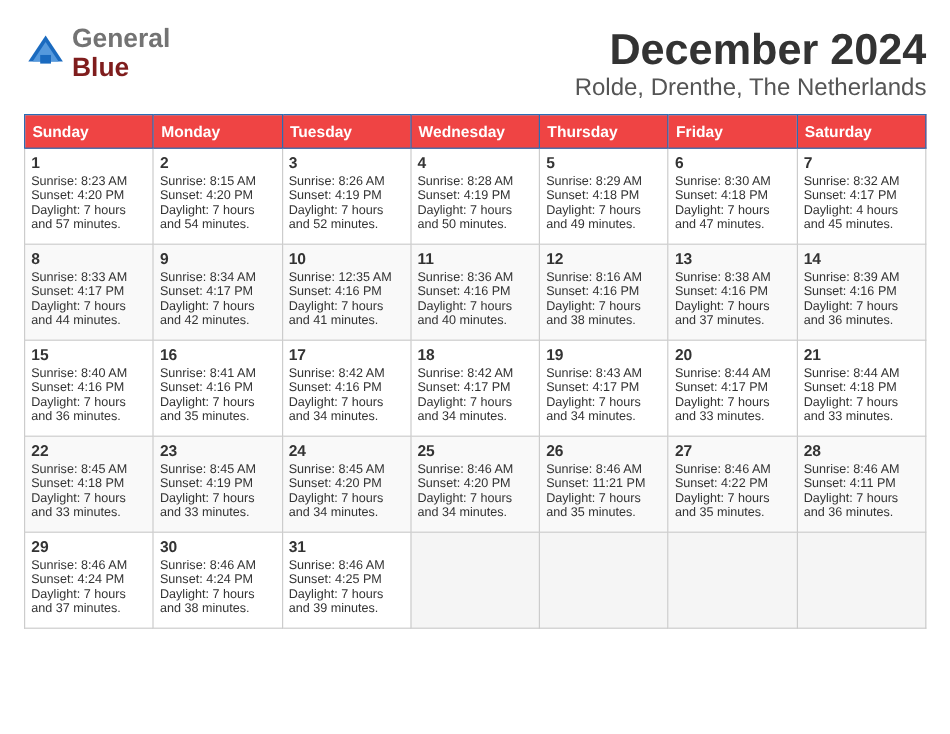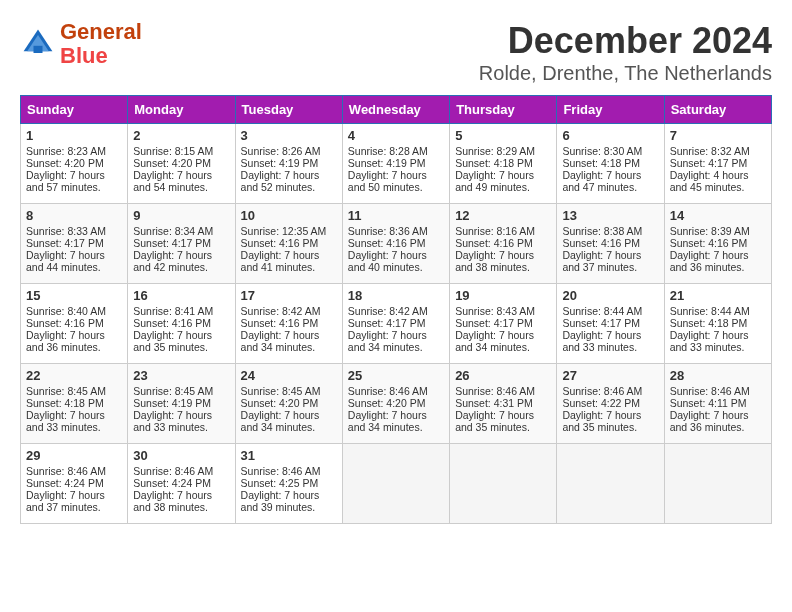--- a/index.html
+++ b/index.html
@@ -20,21 +20,21 @@
       display: flex;
       align-items: center;
     }
     .logo-text {
       font-size: 22px;
       font-weight: bold;
       color: #333;
       line-height: 1.1;
     }
     .logo-text span {
-      color: #c2410c;
+      color: #737373;
     }
     .logo-icon {
       width: 36px;
       height: 36px;
       margin-right: 4px;
     }
     .title-block {
       text-align: right;
     }
     .month-title {
@@ -45,21 +45,21 @@
     .location {
       font-size: 20px;
       color: #555;
     }
     table {
       width: 100%;
       border-collapse: collapse;
       table-layout: fixed;
     }
     th {
-      background-color: #a21caf;
+      background-color: #ef4444;
       color: #fff;
       text-align: left;
       padding: 6px 6px;
       font-size: 13px;
       font-weight: bold;
       border: 1px solid #2a6db5;
     }
     td {
       border: 1px solid #ccc;
       vertical-align: top;
@@ -87,21 +87,21 @@
 
 <div class="header">
   <div class="logo">
     <svg class="logo-icon" viewBox="0 0 40 40">
       <polygon points="20,4 36,28 4,28" fill="#1a6abf"></polygon>
       <polygon points="20,10 32,28 8,28" fill="#5599dd"></polygon>
       <rect x="15" y="22" width="10" height="8" fill="#1a6abf"></rect>
     </svg>
     <div>
       <div class="logo-text">
-        <span>General</span><br><span style="color:#ef4444">Blue</span>
+        <span>General</span><br><span style="color:#7f1d1d">Blue</span>
       </div>
     </div>
   </div>
   <div class="title-block">
     <div class="month-title">December 2024</div>
     <div class="location">Rolde, Drenthe, The Netherlands</div>
   </div>
 </div>
 
 <table>
@@ -142,21 +142,21 @@
         <td><span class="day-num">18</span><span>Sunrise: 8:42 AM</span><br><span>Sunset: 4:17 PM</span><br><span>Daylight: 7 hours and 34 minutes.</span></td>
         <td><span class="day-num">19</span><span>Sunrise: 8:43 AM</span><br><span>Sunset: 4:17 PM</span><br><span>Daylight: 7 hours and 34 minutes.</span></td>
         <td><span class="day-num">20</span><span>Sunrise: 8:44 AM</span><br><span>Sunset: 4:17 PM</span><br><span>Daylight: 7 hours and 33 minutes.</span></td>
         <td><span class="day-num">21</span><span>Sunrise: 8:44 AM</span><br><span>Sunset: 4:18 PM</span><br><span>Daylight: 7 hours and 33 minutes.</span></td>
       </tr>
       <tr>
         <td><span class="day-num">22</span><span>Sunrise: 8:45 AM</span><br><span>Sunset: 4:18 PM</span><br><span>Daylight: 7 hours and 33 minutes.</span></td>
         <td><span class="day-num">23</span><span>Sunrise: 8:45 AM</span><br><span>Sunset: 4:19 PM</span><br><span>Daylight: 7 hours and 33 minutes.</span></td>
         <td><span class="day-num">24</span><span>Sunrise: 8:45 AM</span><br><span>Sunset: 4:20 PM</span><br><span>Daylight: 7 hours and 34 minutes.</span></td>
         <td><span class="day-num">25</span><span>Sunrise: 8:46 AM</span><br><span>Sunset: 4:20 PM</span><br><span>Daylight: 7 hours and 34 minutes.</span></td>
-        <td><span class="day-num">26</span><span>Sunrise: 8:46 AM</span><br><span>Sunset: 4:31 PM</span><br><span>Daylight: 7 hours and 35 minutes.</span></td>
+        <td><span class="day-num">26</span><span>Sunrise: 8:46 AM</span><br><span>Sunset: 11:21 PM</span><br><span>Daylight: 7 hours and 35 minutes.</span></td>
         <td><span class="day-num">27</span><span>Sunrise: 8:46 AM</span><br><span>Sunset: 4:22 PM</span><br><span>Daylight: 7 hours and 35 minutes.</span></td>
         <td><span class="day-num">28</span><span>Sunrise: 8:46 AM</span><br><span>Sunset: 4:11 PM</span><br><span>Daylight: 7 hours and 36 minutes.</span></td>
       </tr>
       <tr>
         <td><span class="day-num">29</span><span>Sunrise: 8:46 AM</span><br><span>Sunset: 4:24 PM</span><br><span>Daylight: 7 hours and 37 minutes.</span></td>
         <td><span class="day-num">30</span><span>Sunrise: 8:46 AM</span><br><span>Sunset: 4:24 PM</span><br><span>Daylight: 7 hours and 38 minutes.</span></td>
         <td><span class="day-num">31</span><span>Sunrise: 8:46 AM</span><br><span>Sunset: 4:25 PM</span><br><span>Daylight: 7 hours and 39 minutes.</span></td>
         <td class="empty"></td>
         <td class="empty"></td>
         <td class="empty"></td>

